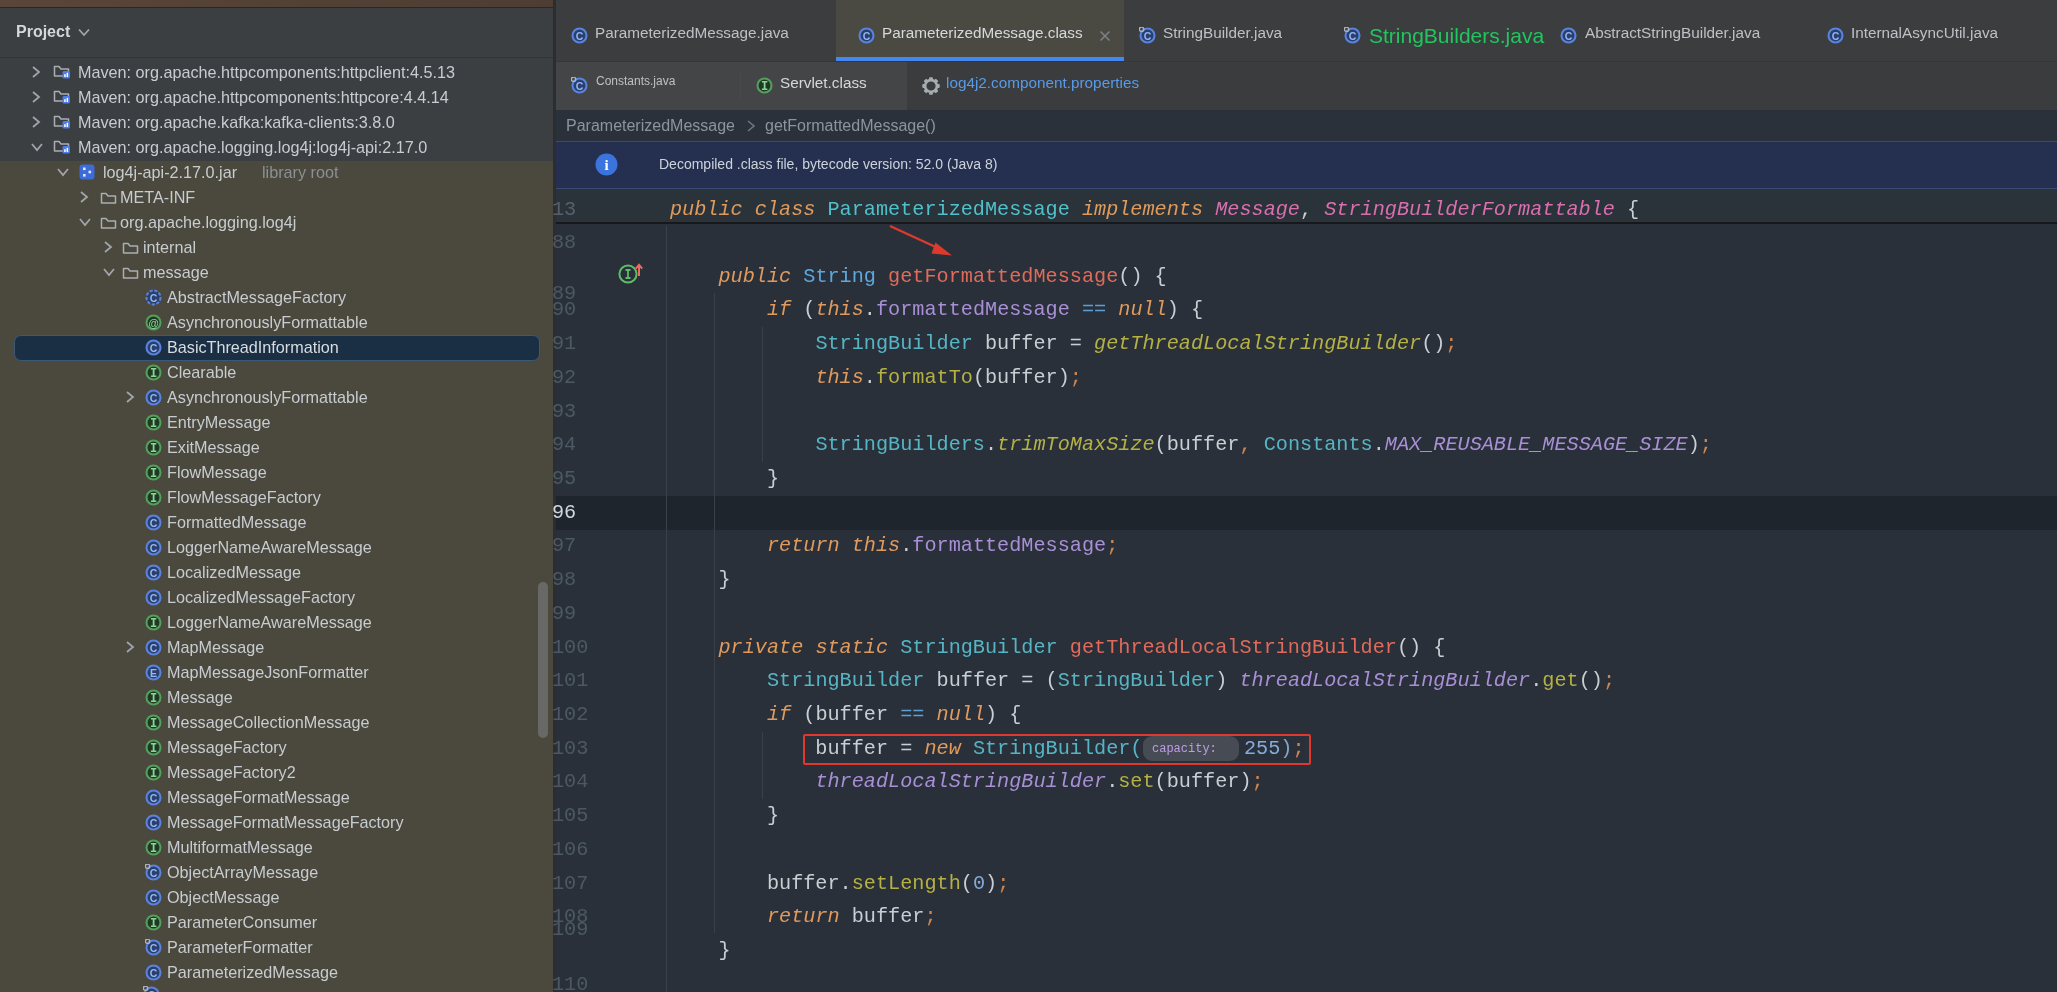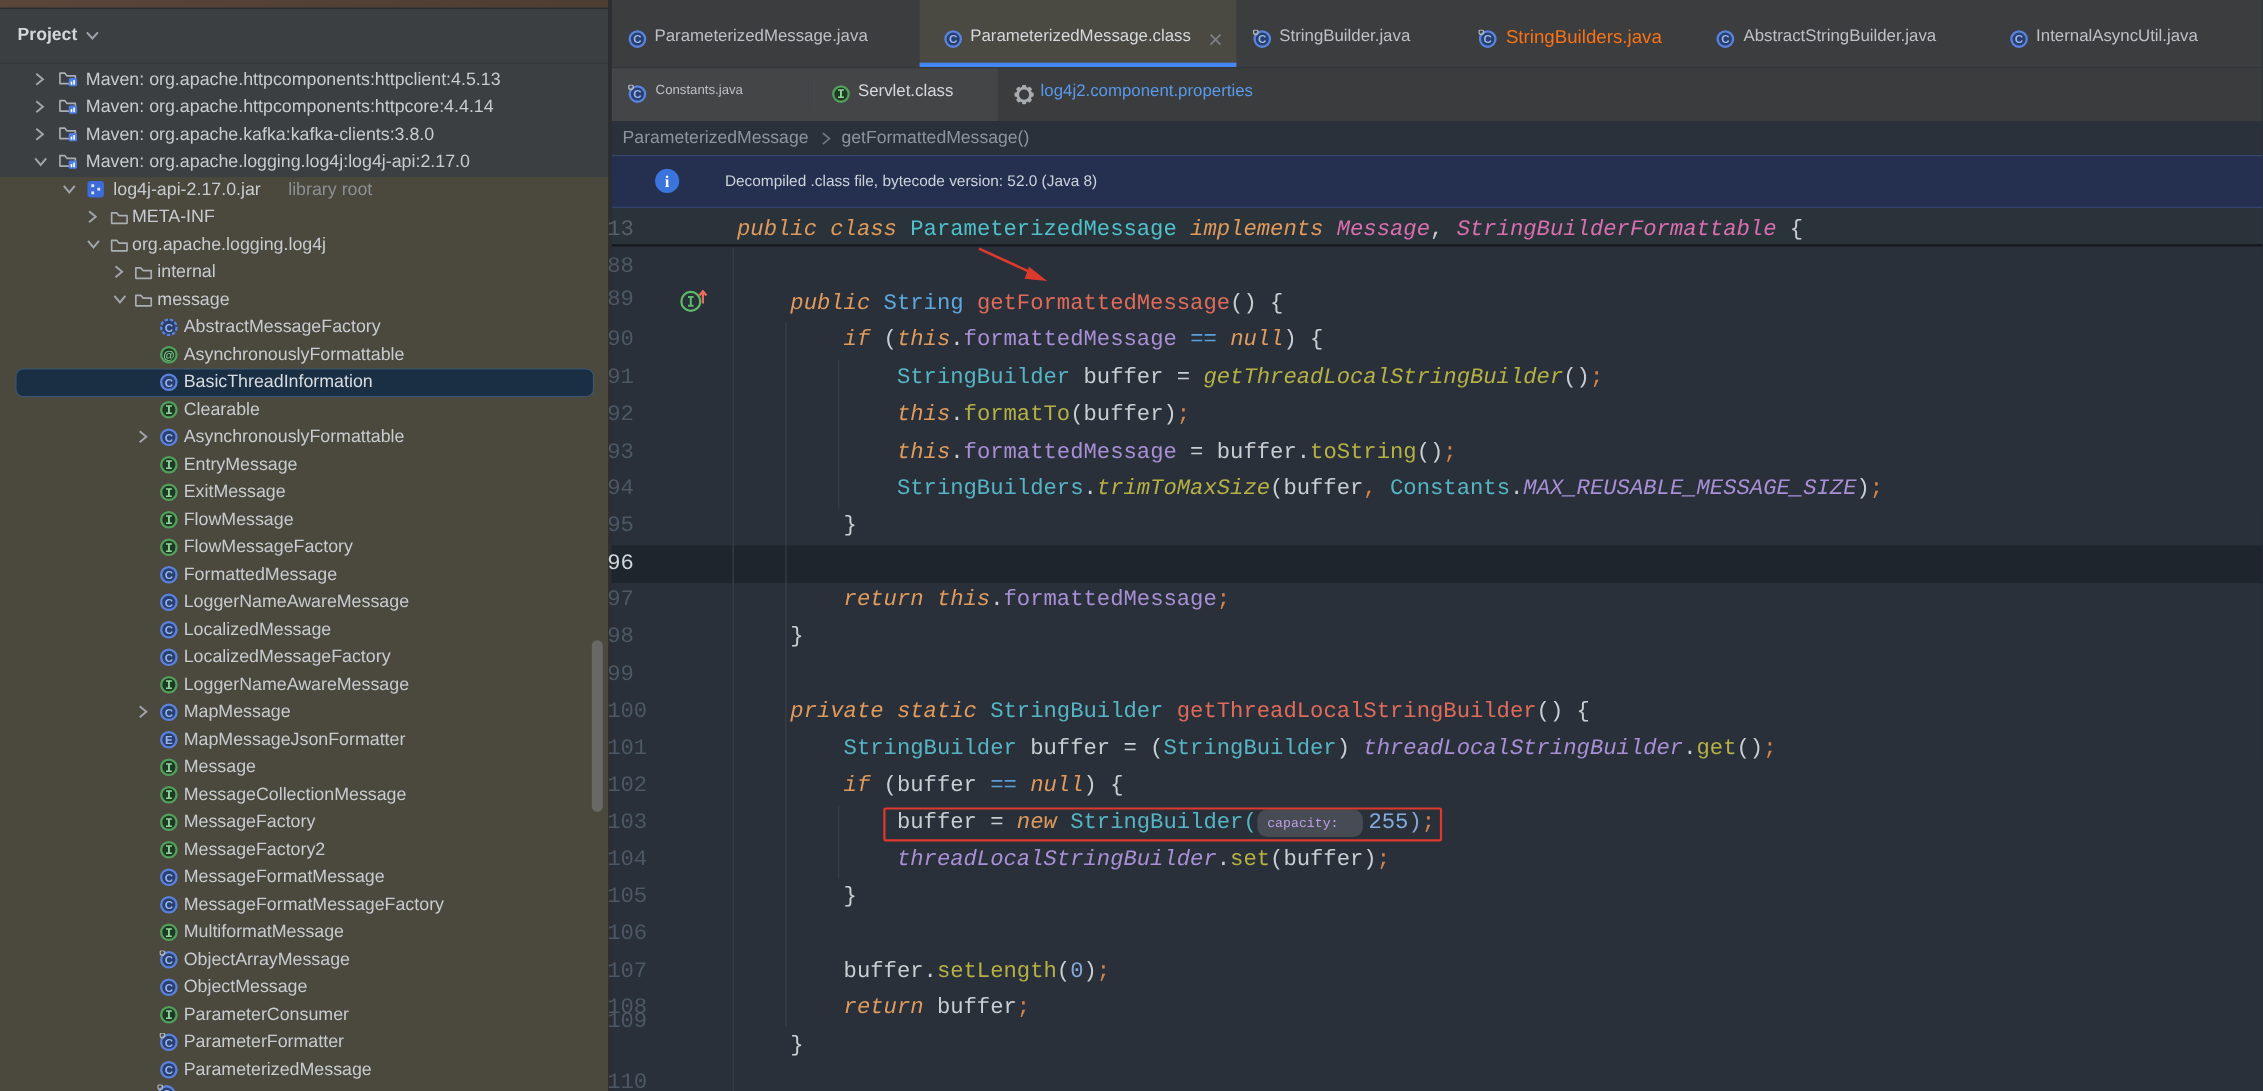--- a/index.html
+++ b/index.html
@@ -57,21 +57,21 @@
       <circle cx="8.5" cy="8.5" r="7.0" fill="#28406e" stroke="#5b82dd" stroke-width="2.1"></circle>
       <text x="8.5" y="12.5" font-family="Liberation Sans" font-size="10.5" font-weight="bold" fill="#9ab4f0" text-anchor="middle">C</text>
       <circle cx="2.6" cy="2.2" r="2.2" fill="none" stroke="#b0b5ba" stroke-width="1.3"></circle>
     </svg>
 <div class="abs" style="left:1163px;top:24px;font-size:15.3px;color:#bdc1c5">StringBuilder.java</div>
 <svg class="abs" style="left:1344px;top:27px" width="17" height="17" viewBox="0 0 17 17">
       <circle cx="8.5" cy="8.5" r="7.0" fill="#28406e" stroke="#5b82dd" stroke-width="2.1"></circle>
       <text x="8.5" y="12.5" font-family="Liberation Sans" font-size="10.5" font-weight="bold" fill="#9ab4f0" text-anchor="middle">C</text>
       <circle cx="2.6" cy="2.2" r="2.2" fill="none" stroke="#b0b5ba" stroke-width="1.3"></circle>
     </svg>
-<div class="abs" style="left:1369px;top:24px;font-size:17px;color:#f97316">StringBuilders.java</div>
+<div class="abs" style="left:1369px;top:24px;font-size:21px;color:#22c55e">StringBuilders.java</div>
 <svg class="abs" style="left:1560px;top:27px" width="17" height="17" viewBox="0 0 17 17">
       <circle cx="8.5" cy="8.5" r="7.0" fill="#28406e" stroke="#5b82dd" stroke-width="2.1"></circle>
       <text x="8.5" y="12.5" font-family="Liberation Sans" font-size="10.5" font-weight="bold" fill="#9ab4f0" text-anchor="middle">C</text>
     </svg>
 <div class="abs" style="left:1585px;top:24px;font-size:15.3px;color:#bdc1c5">AbstractStringBuilder.java</div>
 <svg class="abs" style="left:1827px;top:27px" width="17" height="17" viewBox="0 0 17 17">
       <circle cx="8.5" cy="8.5" r="7.0" fill="#28406e" stroke="#5b82dd" stroke-width="2.1"></circle>
       <text x="8.5" y="12.5" font-family="Liberation Sans" font-size="10.5" font-weight="bold" fill="#9ab4f0" text-anchor="middle">C</text>
     </svg>
 <div class="abs" style="left:1851px;top:24px;font-size:15.3px;color:#bdc1c5">InternalAsyncUtil.java</div>
@@ -348,30 +348,29 @@
 <div class="trow" style="left:167px;top:959.5px;color:#c7ccd1">ParameterizedMessage</div>
 <svg class="abs" style="left:143px;top:986px" width="17" height="17" viewBox="0 0 17 17">
       <circle cx="8.5" cy="8.5" r="7.0" fill="#28406e" stroke="#5b82dd" stroke-width="2.1"></circle>
       <text x="8.5" y="12.5" font-family="Liberation Sans" font-size="10.5" font-weight="bold" fill="#9ab4f0" text-anchor="middle">C</text>
       <circle cx="2.6" cy="2.2" r="2.2" fill="none" stroke="#b0b5ba" stroke-width="1.3"></circle>
     </svg>
 <div class="abs" style="left:538px;top:582px;width:10px;height:156px;background:rgba(140,146,152,0.45);border-radius:5px"></div>
 <div class="lnum" style="top:191.5px;line-height:35px;color:#566069">13</div>
 <div class="code" style="top:191.5px;line-height:35px"><span class="k">public class </span><span style="color:#50c0ca">ParameterizedMessage</span><span class="k"> implements </span><span class="pk">Message</span><span class="p">, </span><span class="pk">StringBuilderFormattable</span><span class="p"> {</span></div>
 <div class="lnum" style="top:226.0px;color:#4c5863;line-height:33.7px">88</div>
-<div class="lnum" style="top:256px;color:#4c5863;line-height:33.7px">89</div>
+<div class="lnum" style="top:277px;color:#4c5863;line-height:33.7px">89</div>
 <div class="code" style="top:259.7px;line-height:33.7px"><span class="k">    public </span><span class="tb">String</span><span class="p"> </span><span class="md">getFormattedMessage</span><span class="p">() {</span></div>
 <div class="lnum" style="top:293.4px;color:#4c5863;line-height:33.7px">90</div>
 <div class="code" style="top:293.4px;line-height:33.7px"><span class="p">        </span><span class="k">if</span><span class="p"> (</span><span class="k">this</span><span class="p">.</span><span class="f">formattedMessage</span><span class="p"> </span><span class="op">==</span><span class="p"> </span><span class="k">null</span><span class="p">) {</span></div>
 <div class="lnum" style="top:327.1px;color:#4c5863;line-height:33.7px">91</div>
 <div class="code" style="top:327.1px;line-height:33.7px"><span class="p">            </span><span class="t">StringBuilder</span><span class="p"> buffer = </span><span class="cs">getThreadLocalStringBuilder</span><span class="p">()</span><span class="s">;</span></div>
 <div class="lnum" style="top:360.8px;color:#4c5863;line-height:33.7px">92</div>
 <div class="code" style="top:360.8px;line-height:33.7px"><span class="p">            </span><span class="k">this</span><span class="p">.</span><span class="c">formatTo</span><span class="p">(buffer)</span><span class="s">;</span></div>
 <div class="lnum" style="top:394.6px;color:#4c5863;line-height:33.7px">93</div>
-<div class="code" style="top:394.6px;line-height:33.7px"><span class="p">            </span><span class="k">this</span><span class="p">.</span><span class="f">formattedMessage</span><span class="p"> = buffer.</span><span class="c">toString</span><span class="p">()</span><span class="s">;</span></div>
 <div class="lnum" style="top:428.3px;color:#4c5863;line-height:33.7px">94</div>
 <div class="code" style="top:428.3px;line-height:33.7px"><span class="p">            </span><span class="t">StringBuilders</span><span class="p">.</span><span class="cs">trimToMaxSize</span><span class="p">(buffer</span><span class="s">,</span><span class="p"> </span><span class="t">Constants</span><span class="p">.</span><span class="fs">MAX_REUSABLE_MESSAGE_SIZE</span><span class="p">)</span><span class="s">;</span></div>
 <div class="lnum" style="top:462.0px;color:#4c5863;line-height:33.7px">95</div>
 <div class="code" style="top:462.0px;line-height:33.7px"><span class="p">        }</span></div>
 <div class="lnum" style="top:495.7px;color:#d2d7dc;line-height:33.7px">96</div>
 <div class="lnum" style="top:529.4px;color:#4c5863;line-height:33.7px">97</div>
 <div class="code" style="top:529.4px;line-height:33.7px"><span class="p">        </span><span class="k">return this</span><span class="p">.</span><span class="f">formattedMessage</span><span class="s">;</span></div>
 <div class="lnum" style="top:563.1px;color:#4c5863;line-height:33.7px">98</div>
 <div class="code" style="top:563.1px;line-height:33.7px"><span class="p">    }</span></div>
 <div class="lnum" style="top:596.8px;color:#4c5863;line-height:33.7px">99</div>

